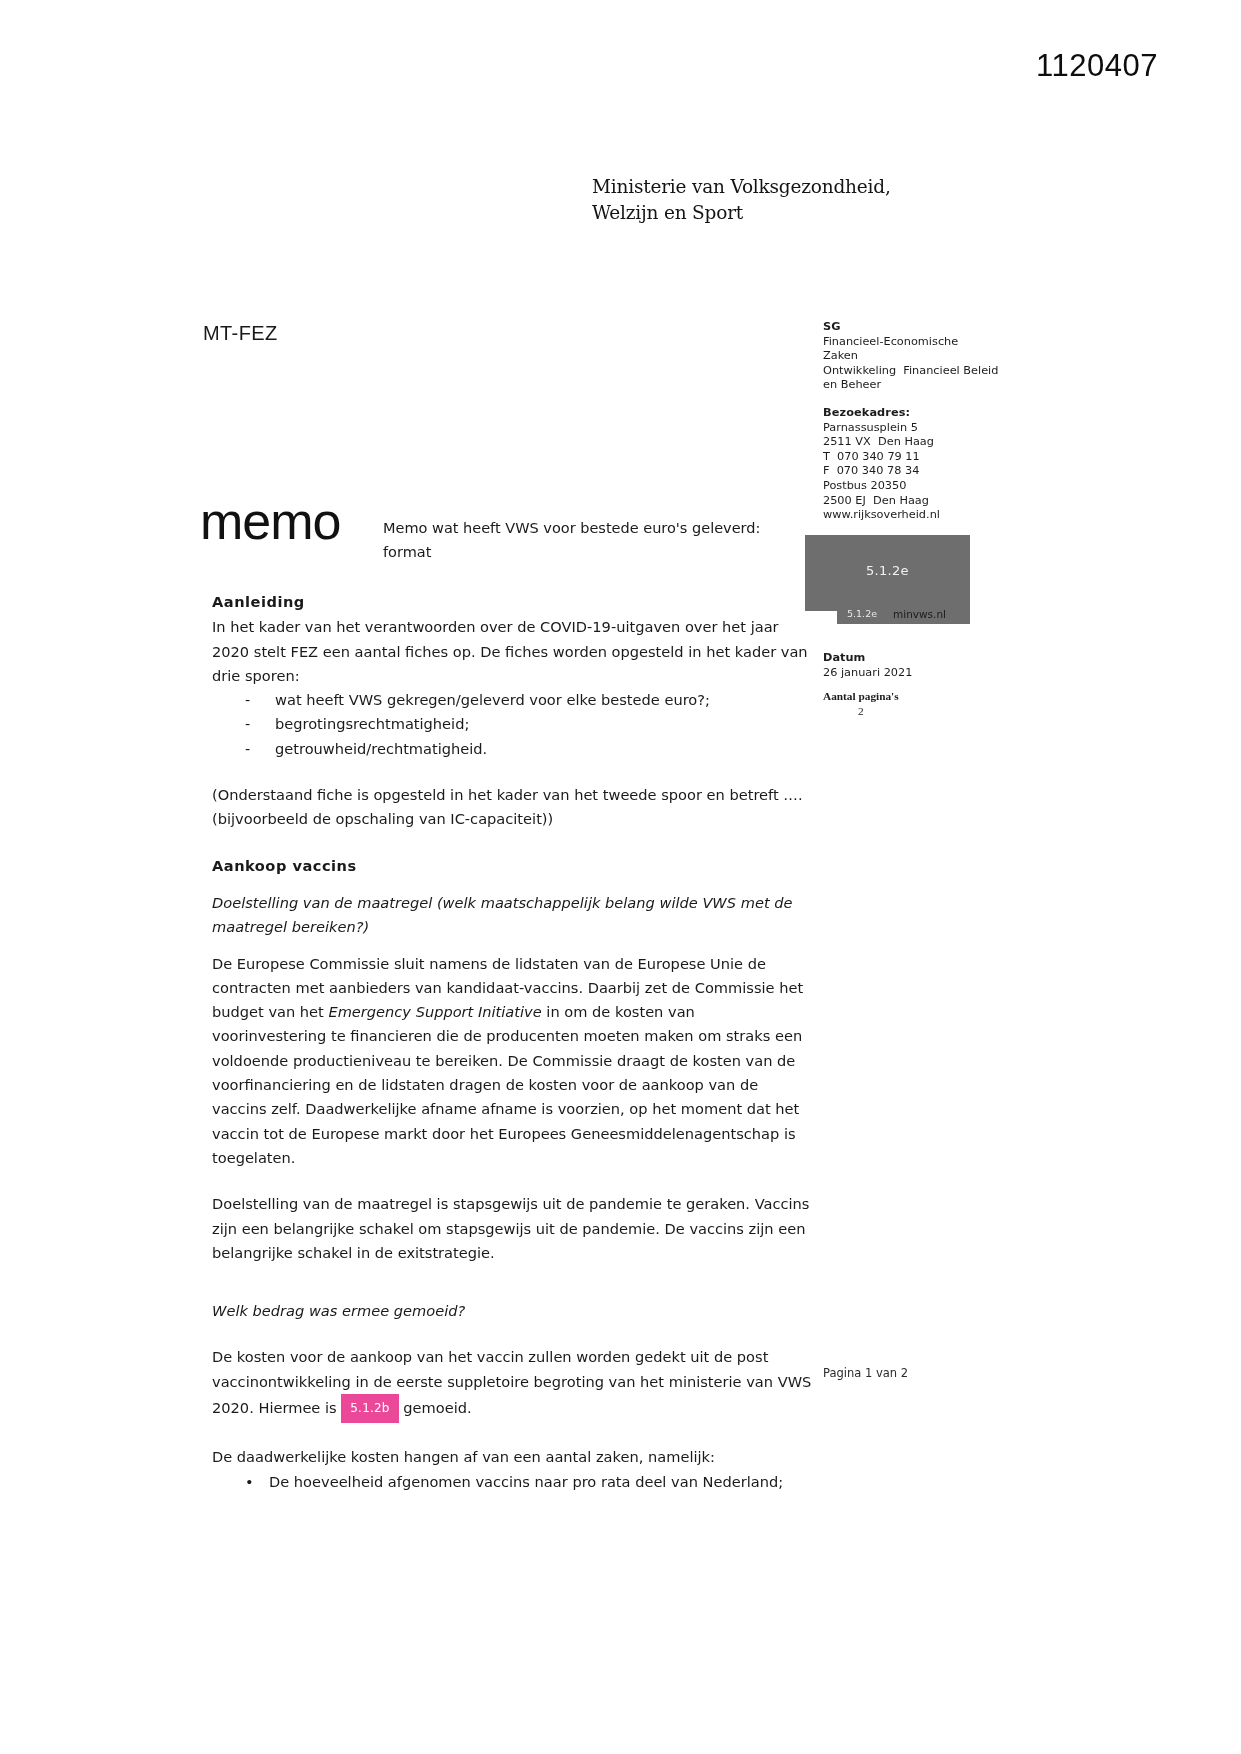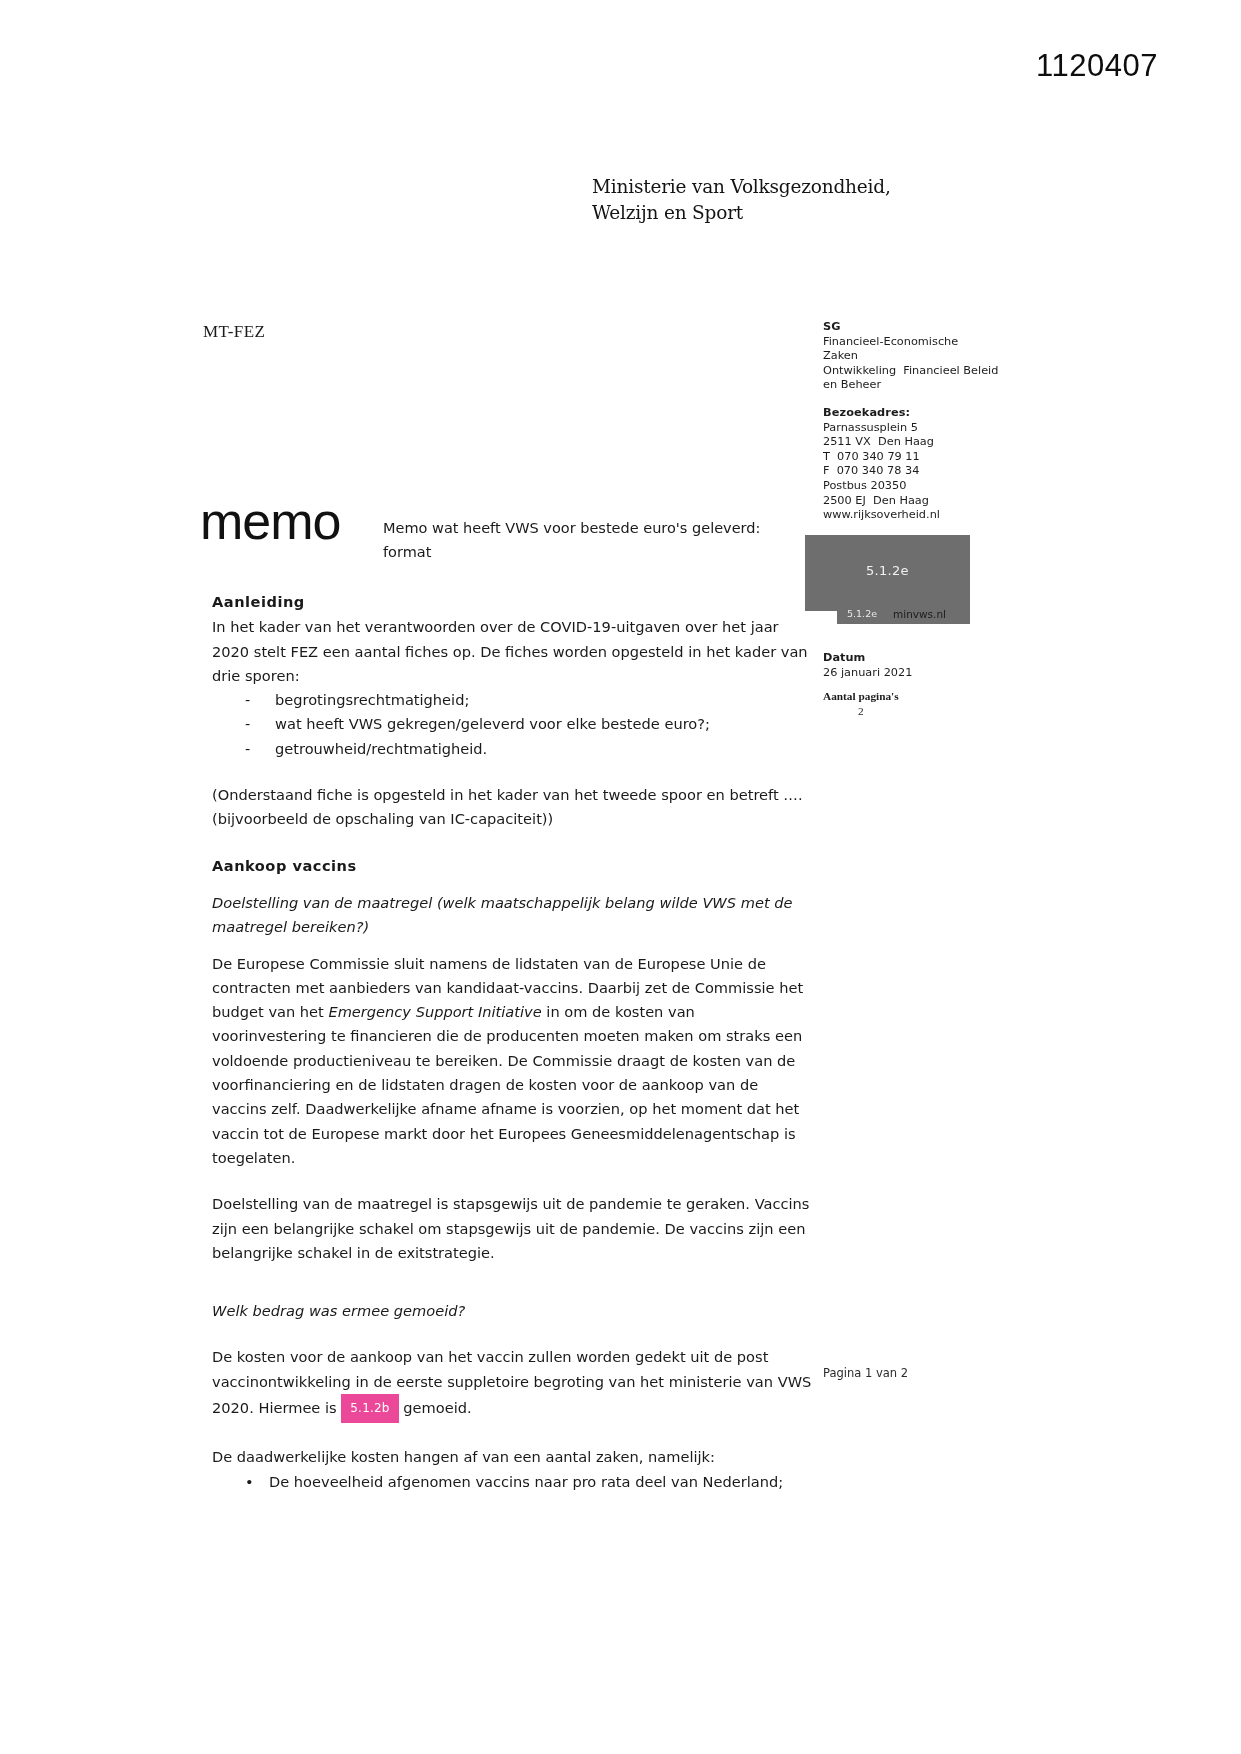--- a/index.html
+++ b/index.html
@@ -38,22 +38,22 @@
     line-height: 26px;
     color: #141414;
     letter-spacing: -0.2px;
   }
 
   
   .addressee {
     position: absolute;
     left: 203px;
     top: 322px;
-    font-family: Liberation Serif, serif;
-    font-size: 17px;
+    font-family: Liberation Sans, sans-serif;
+    font-size: 20px;
     letter-spacing: 0.4px;
     color: #1a1a1a;
   }
 
   
   .sidebar {
     position: absolute;
     left: 823px;
     top: 320px;
     width: 200px;
@@ -281,22 +281,22 @@
 
   <div class="memo-word">memo</div>
   <div class="memo-subtitle">Memo wat heeft VWS voor bestede euro's geleverd: format</div>
 
   <div class="body">
 
     <h2>Aanleiding</h2>
     <p>In het kader van het verantwoorden over de COVID-19-uitgaven over het jaar 2020 stelt FEZ een aantal fiches op. De fiches worden opgesteld in het kader van drie sporen:</p>
 
     <ul class="dash">
+      <li>wat heeft VWS gekregen/geleverd voor elke bestede euro?;</li>
       <li>begrotingsrechtmatigheid;</li>
-      <li>wat heeft VWS gekregen/geleverd voor elke bestede euro?;</li>
       <li>getrouwheid/rechtmatigheid.</li>
     </ul>
 
     <div class="gap"></div>
     <p>(Onderstaand fiche is opgesteld in het kader van het tweede spoor en betreft ….(bijvoorbeeld de opschaling van IC-capaciteit))</p>
 
     <div class="gap"></div>
     <h2>Aankoop vaccins</h2>
 
     <div class="gap-sm"></div>

